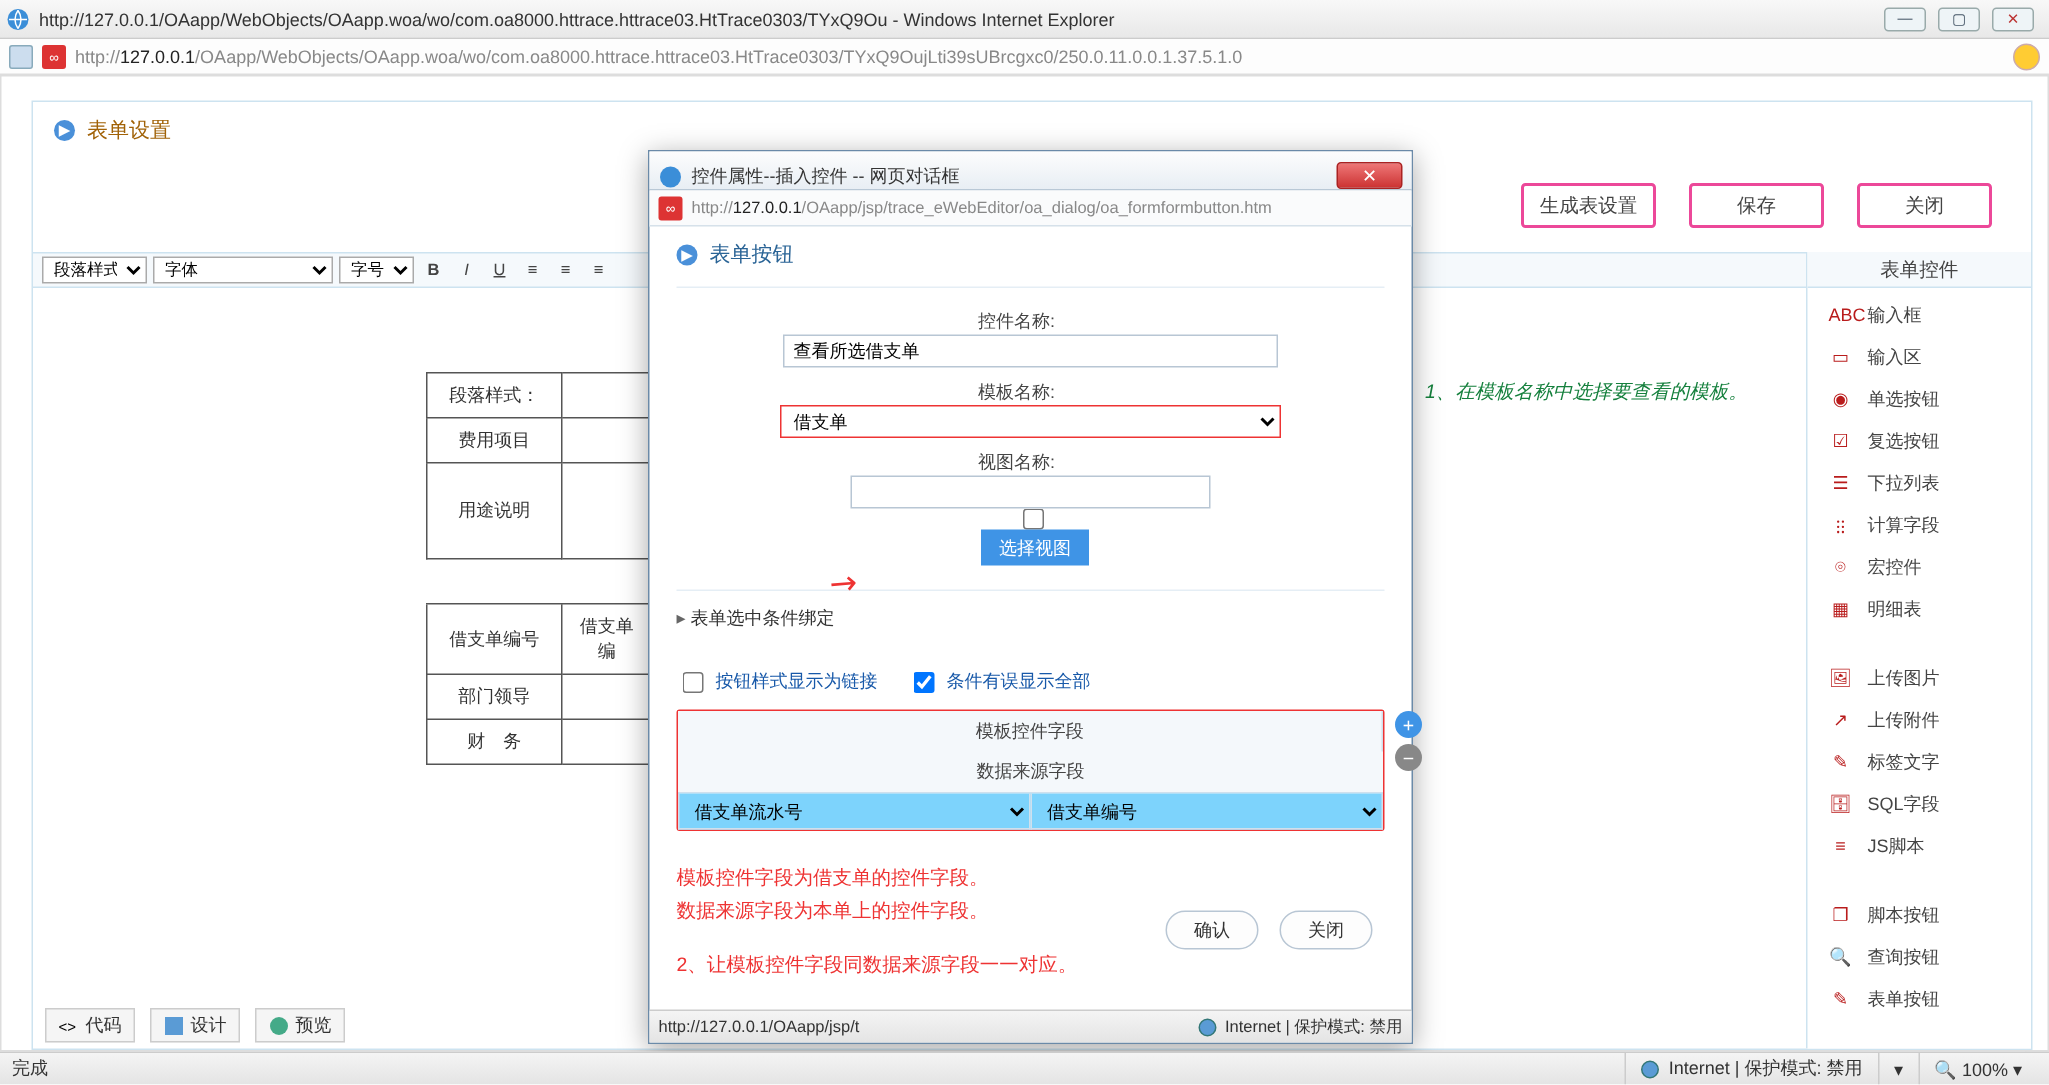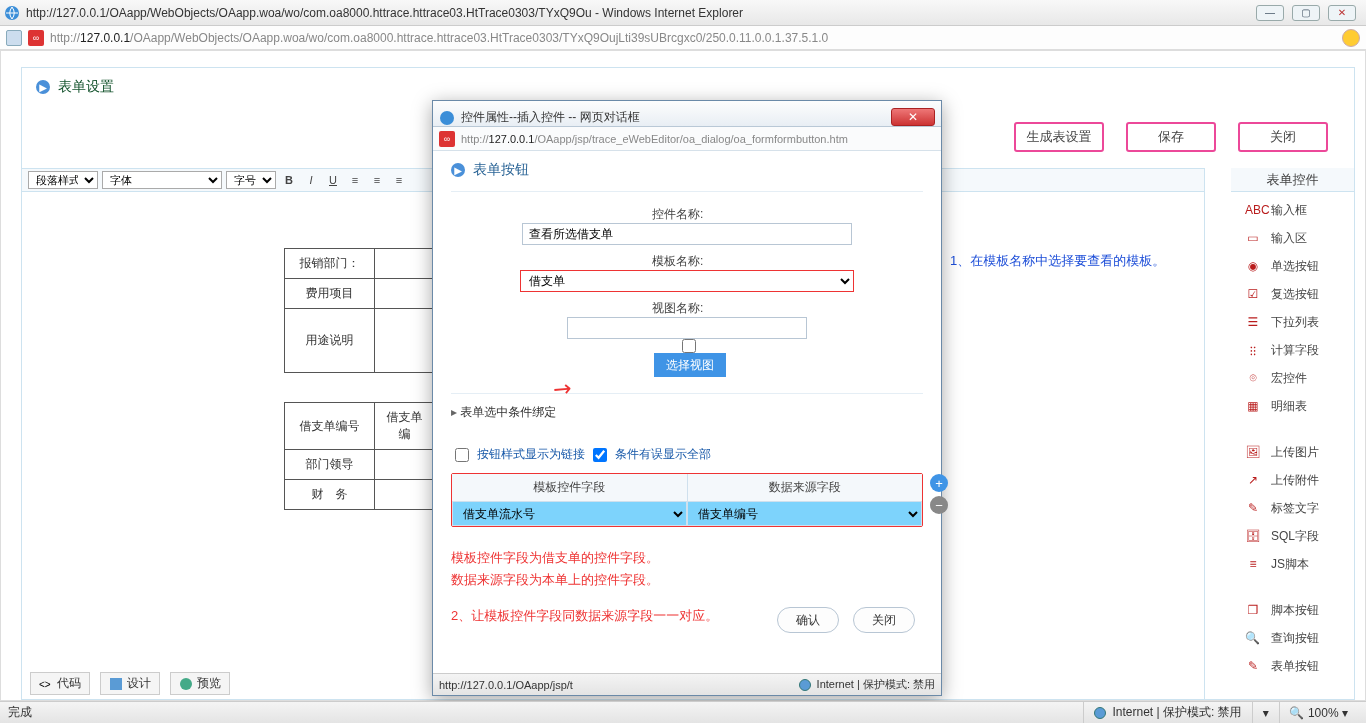--- a/index.html
+++ b/index.html
@@ -18,42 +18,42 @@
 .addrrow .url{color:#888;font-size:12px;flex:1;white-space:nowrap;overflow:hidden;}
 .addrrow .url b{color:#222;font-weight:normal;}
 .circlebtn{width:18px;height:18px;border-radius:50%;background:#fc3;border:1px solid #caa;margin-left:6px;}
 
 
 .page-outer{position:absolute;top:50px;left:0;right:0;bottom:22px;background:#fff;border:1px solid #ddd;overflow:hidden;}
 .page-inner{position:absolute;top:16px;left:20px;right:10px;bottom:0;border:1px solid #cde3f0;background:#fff;}
 
 .section-head{display:flex;align-items:center;padding:10px 14px;border-bottom:0;}
 .section-head .arrow{width:14px;height:14px;border-radius:50%;background:#4a90d9;display:flex;align-items:center;justify-content:center;color:#fff;font-size:10px;margin-right:8px;}
-.section-head .title{color:#14532d;font-size:14px;}
+.section-head .title{color:#a16207;font-size:14px;}
 
 .top-actions{position:absolute;top:54px;right:26px;display:flex;gap:22px;}
 .top-actions button{width:90px;height:30px;border:2px solid #ec4899;background:#fff;border-radius:3px;color:#444;font-size:13px;}
 
 
 .editor-toolbar{position:absolute;top:100px;left:0;right:0;height:24px;border-top:1px solid #cde3f0;border-bottom:1px solid #cde3f0;background:#f5f9fc;display:flex;align-items:center;padding:0 6px;gap:4px;}
 .tbsel{height:18px;border:1px solid #aaa;font-size:11px;background:#fff;padding:0 3px;}
 .tbtn{width:18px;height:18px;display:flex;align-items:center;justify-content:center;color:#444;font-size:11px;}
 .tbtn b{font-weight:bold;}
 .tbtn i{font-style:italic;}
 .tbtn u{text-decoration:underline;}
 
 
 .editor-body{position:absolute;top:124px;left:0;right:150px;bottom:30px;background:#fff;overflow:hidden;}
 .form-table{position:absolute;top:56px;left:262px;border-collapse:collapse;}
 .form-table td{border:1px solid #555;padding:6px 10px;font-size:12px;color:#333;text-align:center;}
 .form-table td.lbl{width:90px;}
 .form-table td.val{width:60px;}
 
 
-.palette{position:absolute;top:100px;right:0;width:150px;bottom:0;border-left:1px solid #cde3f0;background:#fff;padding-left:26px;}
+.palette{position:absolute;top:100px;right:0;width:150px;bottom:0;border-left:1px solid #cde3f0;background:#fff;}
 .palette-head{height:24px;background:#f5f9fc;border-bottom:1px solid #cde3f0;display:flex;align-items:center;justify-content:center;color:#444;font-size:13px;}
 .palette-list{padding:4px 0;}
 .pal-item{height:28px;display:flex;align-items:center;padding:0 14px;gap:10px;color:#444;font-size:12px;}
 .pal-item .ico{width:16px;text-align:center;color:#b91c1c;font-size:12px;}
 .pal-gap{height:18px;}
 
 
 .editor-tabs{position:absolute;left:8px;bottom:4px;display:flex;gap:10px;}
 .ed-tab{display:flex;align-items:center;gap:4px;padding:2px 8px;border:1px solid #ccc;background:#f5f5f5;font-size:12px;color:#333;}
 .ed-tab .ti{width:14px;height:14px;}
@@ -84,45 +84,45 @@
 .frow .lbl{width:70px;color:#444;font-size:12px;text-align:left;}
 .frow input[type=text]{height:22px;border:1px solid #b8c6d4;padding:0 6px;font-size:12px;}
 .frow select{height:22px;border:1px solid #b8c6d4;font-size:12px;background:#fff;padding:0 4px;}
 .redbox{border:1px solid #e33 !important;}
 .btn-blue{height:24px;padding:0 12px;background:#3f94e6;color:#fff;border:none;font-size:12px;margin-left:6px;}
 .ck{width:14px;height:14px;margin-right:4px;}
 
 .bind-sec{margin-top:16px;border-top:1px solid #e5eef5;padding-top:10px;}
 .bind-sec .h{color:#333;font-size:12px;margin-bottom:10px;}
 .bind-sec .h::before{content:"▸ ";color:#666;}
-.bind-opts{display:flex;align-items:center;gap:8px;margin-bottom:10px;padding-left:4px;margin-top:25px;}
+.bind-opts{display:flex;align-items:center;gap:24px;margin-bottom:10px;padding-left:4px;margin-top:25px;}
 .bind-opts label{display:flex;align-items:center;gap:4px;color:#1859a9;font-size:12px;}
 
 .bind-table{border:1px solid #e33;border-radius:2px;position:relative;}
-.bt-head{display:flex;background:#f4f8fb;border-bottom:1px solid #cfe0ed;}
+.bt-head{display:flex;background:#f4f8fb;border-bottom:1px solid #cfe0ed;flex-direction:column;}
 .bt-head div{flex:1;text-align:center;padding:5px 0;color:#444;font-size:12px;border-right:1px solid #cfe0ed;}
 .bt-head div:last-child{border-right:none;}
 .bt-row{display:flex;border-top:0;}
 .bt-row select{flex:1;height:24px;border:1px solid #cfe0ed;border-top:none;font-size:12px;background:#7dd3fc;padding:0 6px;}
 .bt-ops{position:absolute;right:-26px;top:0;display:flex;flex-direction:column;gap:4px;}
 .bt-op{width:18px;height:18px;border-radius:50%;color:#fff;display:flex;align-items:center;justify-content:center;font-size:13px;}
 .bt-op.add{background:#3f94e6;}
 .bt-op.del{background:#888;}
 
 .red-hint{color:#e33;font-size:13px;line-height:1.7;margin-top:20px;}
 .red-arrow{position:absolute;color:#e33;font-size:22px;transform:rotate(40deg);}
 
 .dlg-actions{position:absolute;bottom:40px;right:26px;display:flex;gap:14px;}
 .dlg-actions button{width:62px;height:26px;border:1px solid #b8c6d4;background:#fdfdfd;border-radius:14px;color:#333;font-size:12px;}
 
 .dlg-status{position:absolute;bottom:0;left:0;right:0;height:22px;background:linear-gradient(#f4f4f4,#e4e4e4);border-top:1px solid #ccc;display:flex;align-items:center;font-size:11px;color:#333;padding:0 6px;}
 .dlg-status .sp{flex:1;}
 
 
-.anno1{position:absolute;top:252px;left:950px;color:#1d4ed8;font-size:13px;}
+.anno1{position:absolute;top:252px;left:950px;color:#15803d;font-size:13px;font-style:italic;}
 .anno1-arrow{position:absolute;top:249px;left:916px;color:#e33;font-size:16px;}
 
 .scrollbar-v{position:absolute;top:50px;right:0;width:16px;bottom:22px;background:#f0f0f0;border-left:1px solid #ddd;}
 .scrollbar-v .thumb{position:absolute;top:20px;left:2px;right:2px;height:120px;background:#c8c8c8;border-radius:2px;}
 </style>
 </head>
 <body>
 
 <div class="browser-titlebar">
   <svg class="ie-icon" viewBox="0 0 16 16">
@@ -175,21 +175,21 @@
         </div>
       <div class="tbtn">≡</div>
       <div class="tbtn">≡</div>
       <div class="tbtn">≡</div>
     </div>
 
     <div class="editor-body">
       <table class="form-table">
         <tbody>
             <tr>
-              <td class="lbl">报销部门：</td>
+              <td class="lbl">段落样式：</td>
               <td class="val"></td>
             </tr>
         <tr>
               <td class="lbl">费用项目</td>
               <td class="val"></td>
             </tr>
         <tr style="height:64px">
               <td class="lbl">用途说明</td>
               <td class="val"></td>
             </tr>

